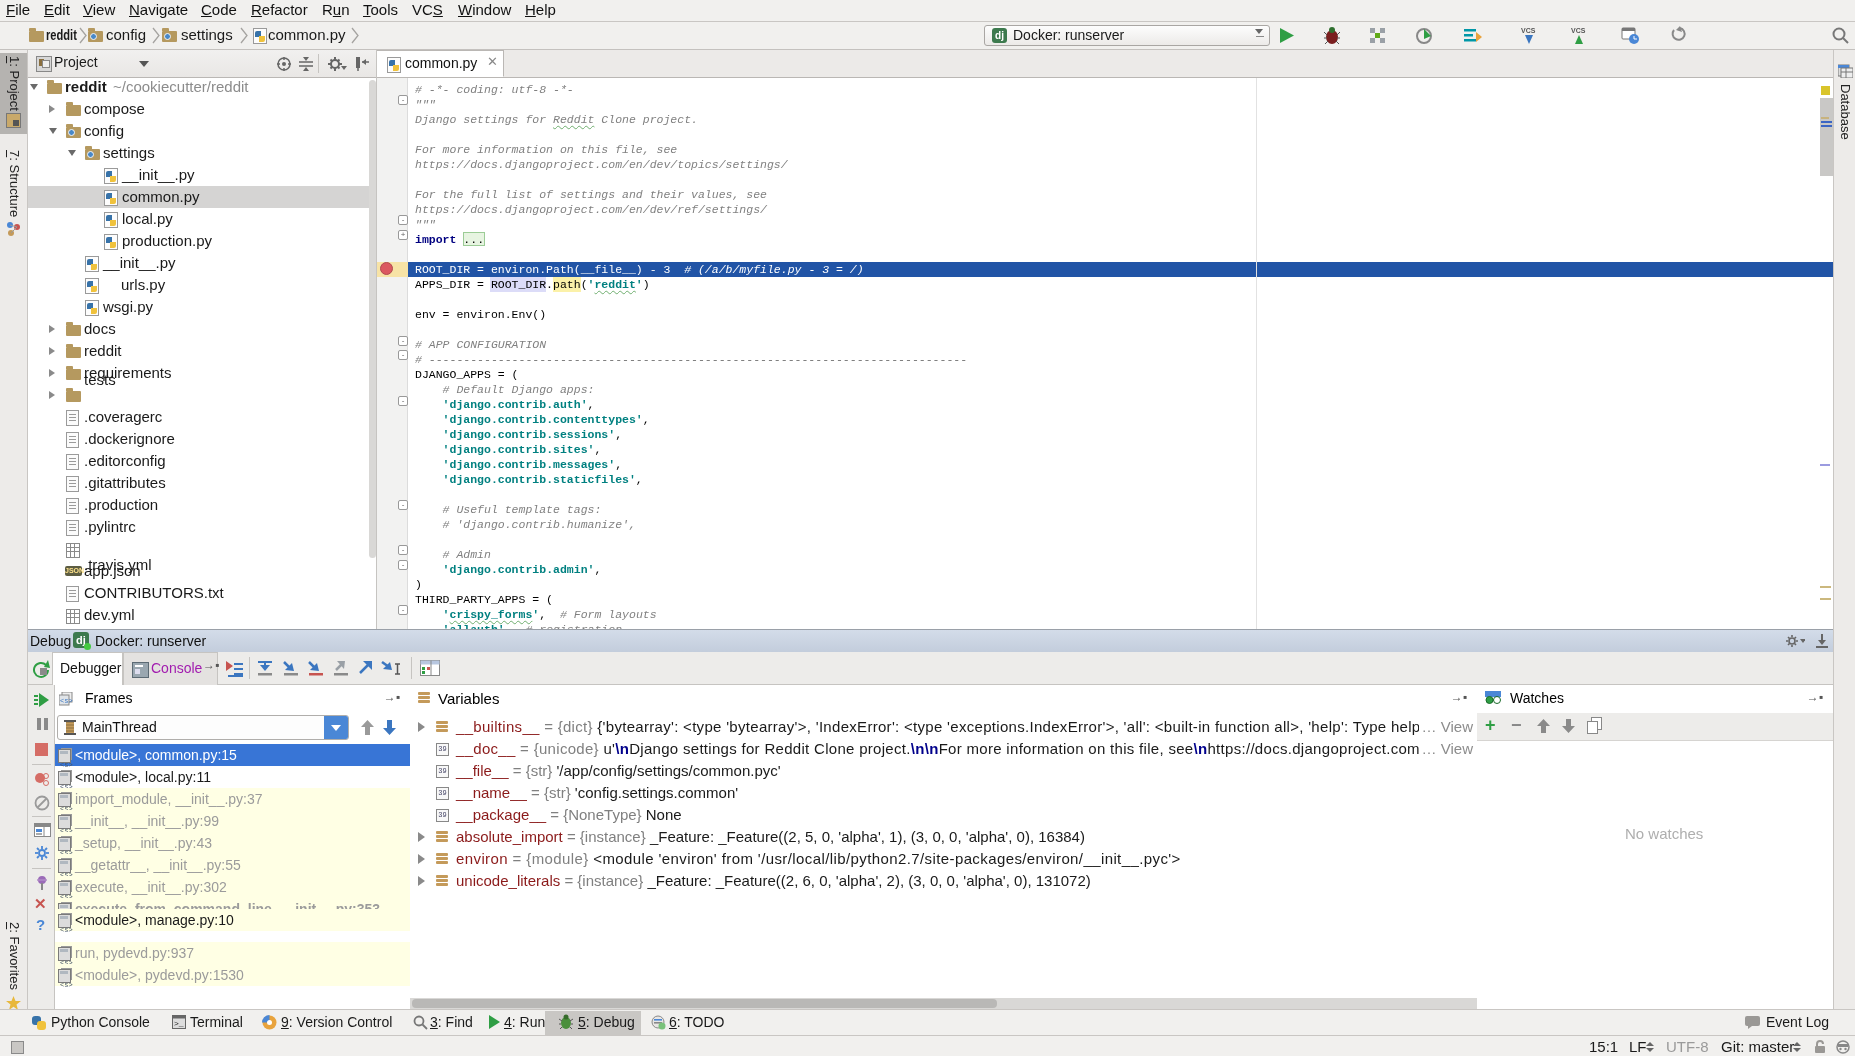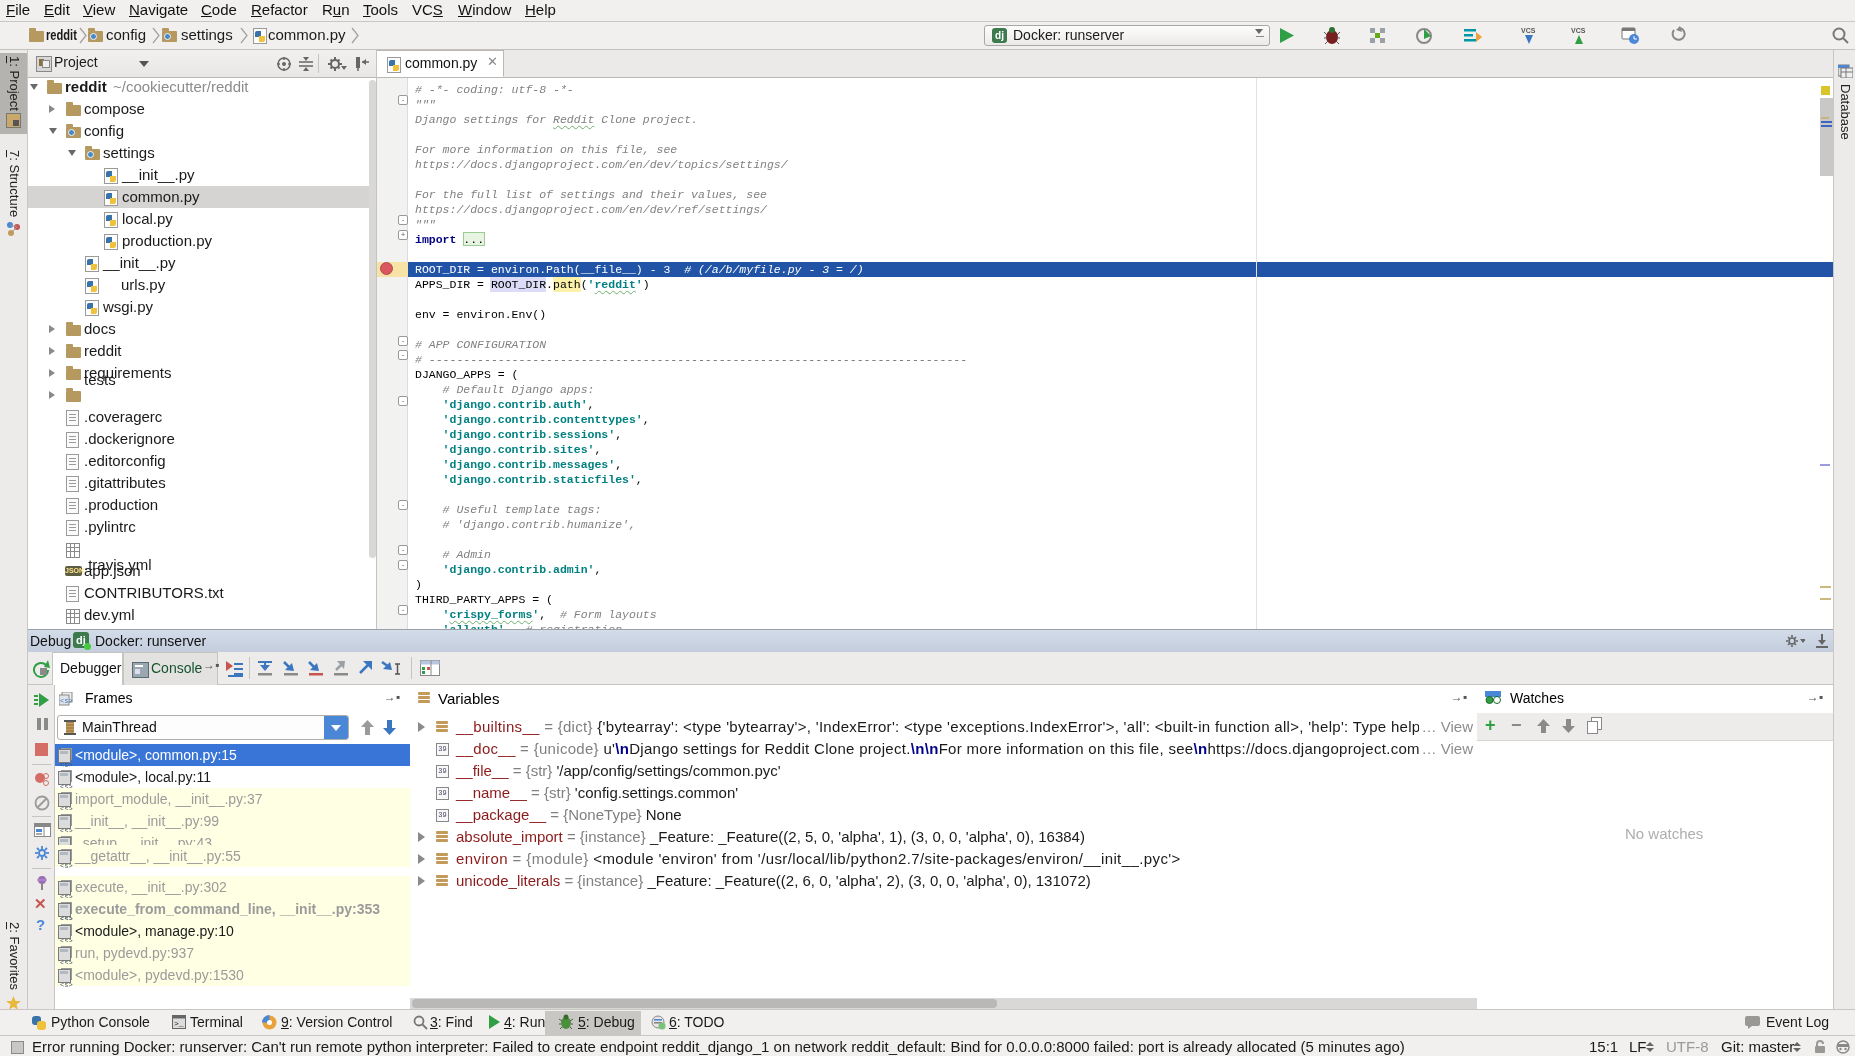--- a/index.html
+++ b/index.html
@@ -447,21 +447,21 @@
         <rect x="8" y="8" width="7" height="7" fill="#8a8a8a"></rect>
       </svg>
 <div class="a" style="left:24px;top:0;width:71px;height:33px;background:#fff;border:1px solid #c6c4c1;border-bottom:none;box-sizing:border-box;">
         <span style="position:absolute;left:7px;top:7px;color:#111;">Debugger</span>
       </div>
 <div class="a" style="left:95px;top:0;width:95px;height:33px;background:#e4e2e0;border:1px solid #c6c4c1;border-bottom:none;box-sizing:border-box;">
  <div class="a" style="left:8px;top:9px;width:15px;height:14px;background:#9aa7b0;border:1px solid #5c6a74;">
           <div style="position:absolute;left:2px;top:2px;width:8px;height:2px;background:#fff;"></div>
           <div style="position:absolute;left:2px;top:6px;width:5px;height:5px;background:#dde;"></div>
         </div>
- <span style="position:absolute;left:27px;top:7px;color:#14532d;">Console</span>
+ <span style="position:absolute;left:27px;top:7px;color:#a21caf;">Console</span>
  <span style="position:absolute;left:79px;top:5px;color:#555;font-size:12px;">→▪</span>
 </div>
 <svg class="a" style="left:196px;top:8px" width="20" height="18">
         <polygon points="2,1 9,6 2,11" fill="#c75450"></polygon>
         <g stroke="#3b76c0" stroke-width="2">
           <line x1="10" y1="4" x2="19" y2="4"></line>
           <line x1="10" y1="9" x2="19" y2="9"></line>
           <line x1="10" y1="14" x2="19" y2="14"></line>
           <line x1="4" y1="16" x2="19" y2="16"></line>
         </g>
@@ -618,33 +618,33 @@
         <span style="position:absolute;left:20px;">import_module, __init__.py:37</span>
       </div>
 <div class="frow ylw" style="top:125px;">
         <span class="fricon" style="left:3px"></span>
         <span style="position:absolute;left:20px;">__init__, __init__.py:99</span>
       </div>
 <div class="frow ylw" style="top:147px;">
         <span class="fricon" style="left:3px"></span>
         <span style="position:absolute;left:20px;">_setup, __init__.py:43</span>
       </div>
-<div class="frow ylw" style="top:160px;text-align:right;">
+<div class="frow ylw" style="top:169px;text-align:right;">
         <span class="fricon" style="left:3px"></span>
         <span style="position:absolute;left:20px;">__getattr__, __init__.py:55</span>
       </div>
 <div class="frow ylw" style="top:191px;">
         <span class="fricon" style="left:3px"></span>
         <span style="position:absolute;left:20px;">execute, __init__.py:302</span>
       </div>
 <div class="frow ylw" style="top:213px;font-weight:bold;">
         <span class="fricon" style="left:3px"></span>
         <span style="position:absolute;left:20px;">execute_from_command_line, __init__.py:353</span>
       </div>
-<div class="frow ylw" style="top:235px;color:#1a1a1a;">
+<div class="frow ylw" style="top:224px;color:#1a1a1a;">
         <span class="fricon" style="left:3px"></span>
         <span style="position:absolute;left:20px;">&lt;module&gt;, manage.py:10</span>
       </div>
 <div class="frow ylw" style="top:257px;">
         <span class="fricon" style="left:3px"></span>
         <span style="position:absolute;left:20px;">run, pydevd.py:937</span>
       </div>
 <div class="frow ylw" style="top:279px;">
         <span class="fricon" style="left:3px"></span>
         <span style="position:absolute;left:20px;">&lt;module&gt;, pydevd.py:1530</span>
@@ -794,21 +794,20 @@
     </svg>
 <span class="bi" style="left:669px;top:4px"><u>6</u>: TODO</span>
 <svg class="a bi" style="left:1745px;top:6px" width="15" height="13">
       <rect x="0" y="0" width="15" height="10" rx="2" fill="#9a9895"></rect>
       <polygon points="3,10 3,13 7,10" fill="#9a9895"></polygon>
     </svg>
 <span class="bi" style="left:1766px;top:4px">Event Log</span>
 </div>
 <div class="a" id="statusbar">
 <div class="a" style="left:11px;top:5px;width:11px;height:11px;background:#c9c7c4;border:1px solid #8a8a8a;"></div>
-<span style="position:absolute;left:32px;top:2px;">Error running Docker: runserver: Can't run remote python interpreter: Failed to create endpoint reddit_django_1 on network reddit_default: Bind for 0.0.0.0:8000 failed: port is already allocated (5 minutes ago)</span>
 <span style="position:absolute;left:1589px;top:2px;">15:1</span>
 <span style="position:absolute;left:1629px;top:2px;">LF</span>
 <svg class="a" style="left:1646px;top:6px" width="8" height="10">
       <polygon points="4,0 8,4 0,4" fill="#666"></polygon>
       <polygon points="4,10 8,6 0,6" fill="#666"></polygon>
     </svg>
 <span style="position:absolute;left:1666px;top:2px;color:#9a9a9a;">UTF-8</span>
 <span style="position:absolute;left:1721px;top:2px;">Git: master</span>
 <svg class="a" style="left:1793px;top:6px" width="8" height="10">
       <polygon points="4,0 8,4 0,4" fill="#666"></polygon>

